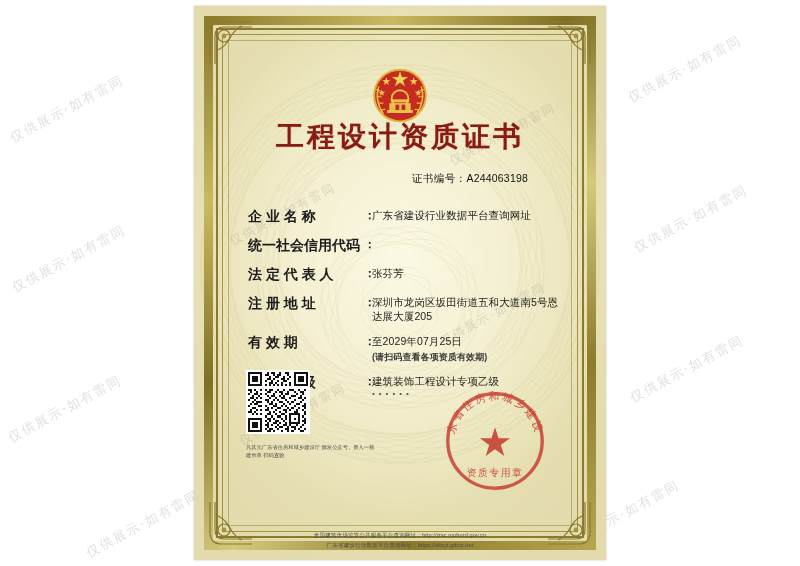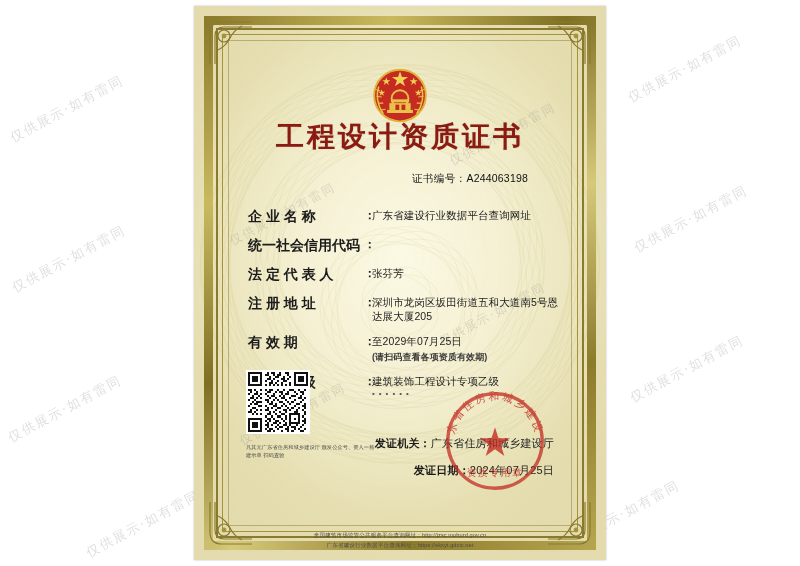--- a/index.html
+++ b/index.html
@@ -671,28 +671,20 @@
           <rect x="21" y="28" width="1" height="1"></rect>
             <rect x="25" y="28" width="2" height="1"></rect>
         </g>
       </svg>
     </div>
 
     <div id="qr-note">凡其元广东省住房和城乡建设厅
 颁发公众号、资入一格建示单
 扫码查验</div>
 
-    <div id="issuer">
-      <div class="line">
-        <span class="lbl">发证机关：</span><span class="val">广东省住房和城乡建设厅</span>
-      </div>
-      <div class="line">
-        <span class="lbl">发证日期：</span><span class="val">2024年07月25日</span>
-      </div>
-    </div>
 
     <svg id="seal" viewBox="0 0 120 120">
       <defs>
         <path id="sealArc" d="M 60,60 m -44,0 a 44,44 0 1,1 88,0" fill="none"></path>
         <path id="sealArcText" d="M 18,60 A 42,42 0 0 1 102,60" fill="none"></path>
       </defs>
       <circle cx="60" cy="60" r="48" fill="none" stroke="#c0261d" stroke-width="3.5" opacity="0.85"></circle>
       <text font-size="11" fill="#c0261d" font-family="'DejaVu Sans',sans-serif" letter-spacing="2.2" opacity="0.9">
         <textPath href="#sealArcText" startOffset="50%" text-anchor="middle">广东省住房和城乡建设厅</textPath>
       </text>

